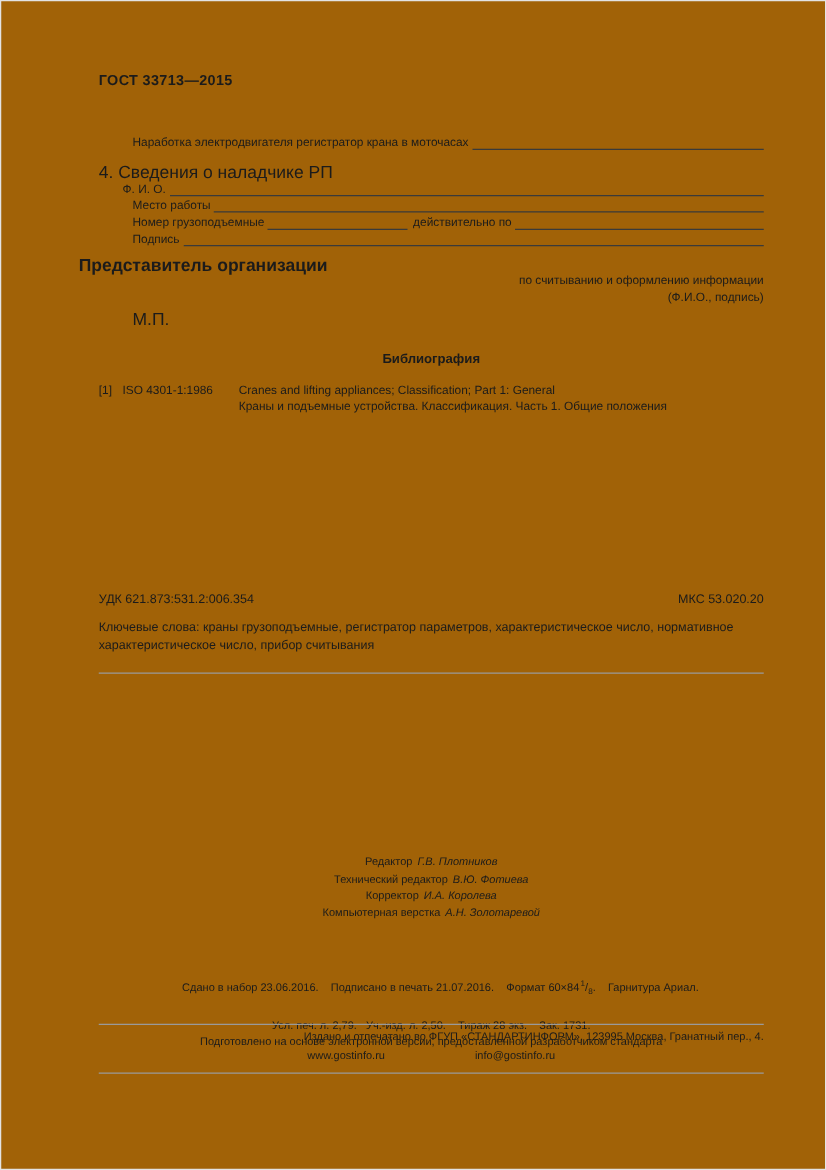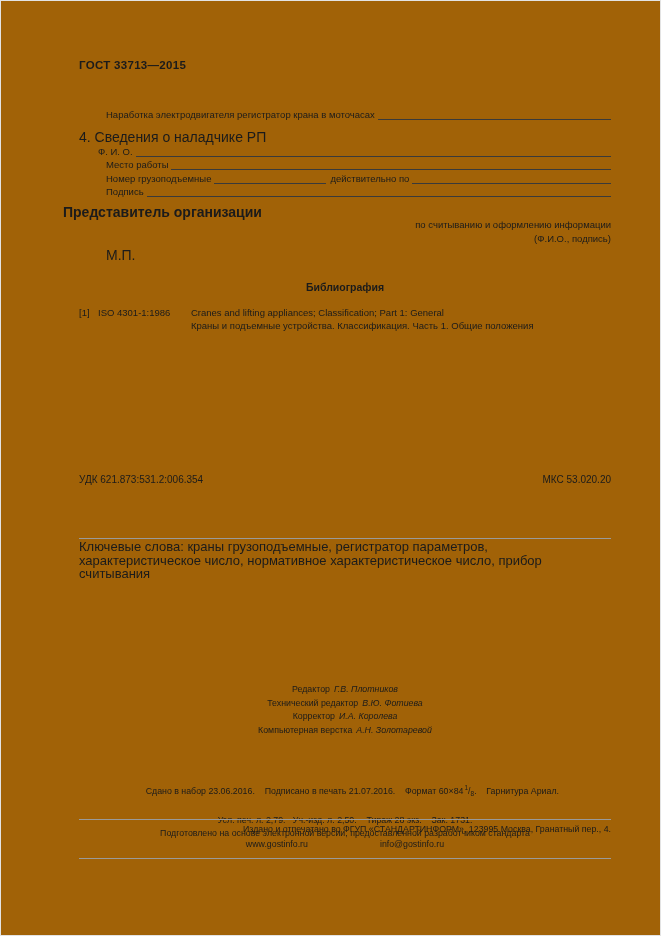--- a/index.html
+++ b/index.html
@@ -34,21 +34,21 @@
   .row .suffix { margin-left:4px;text-align:right; }
   .textline { position:absolute; font-size:14px; line-height:12px; white-space:nowrap; }
 
   .biblio-title { top:280px; left:78px; right:49px; text-align:center; font-size:10.5px; font-weight:bold; }
   .biblio-entry { top:306px; left:78px; right:49px; display:flex; font-size:9.5px; line-height:12.5px; }
   .biblio-num { flex:0 0 19px; }
   .biblio-code { flex:0 0 93px; }
   .biblio-text div { white-space:nowrap; }
 
   .udk-row { top:473px; left:78px; right:49px; display:flex; justify-content:space-between; font-size:10px; }
-  .keywords { top:495px; left:78px; right:49px; font-size:13px; line-height:13.5px;margin-top:44px; }
+  .keywords { top:495px; left:78px; right:49px; font-size:10px; line-height:13.5px; }
   .rule { position:absolute; left:78px; right:49px; height:0; border-top:1px solid #9a9a9a; }
 
   .staff-block { top:682px; left:78px; right:49px; text-align:center; font-size:8.8px; line-height:13.5px; }
   .staff-block .it { font-style:italic; margin-left:4px; }
 
   .imprint-block { top:766px; left:78px; right:49px; text-align:center; font-size:8.8px; line-height:13.5px; }
   .imprint-block .pre { white-space:pre; }
   .frac { white-space:nowrap; margin-left:1px; }
   .frac sup { font-size:6.5px; vertical-align:4px; }
   .frac .slash { font-size:8.8px; }

